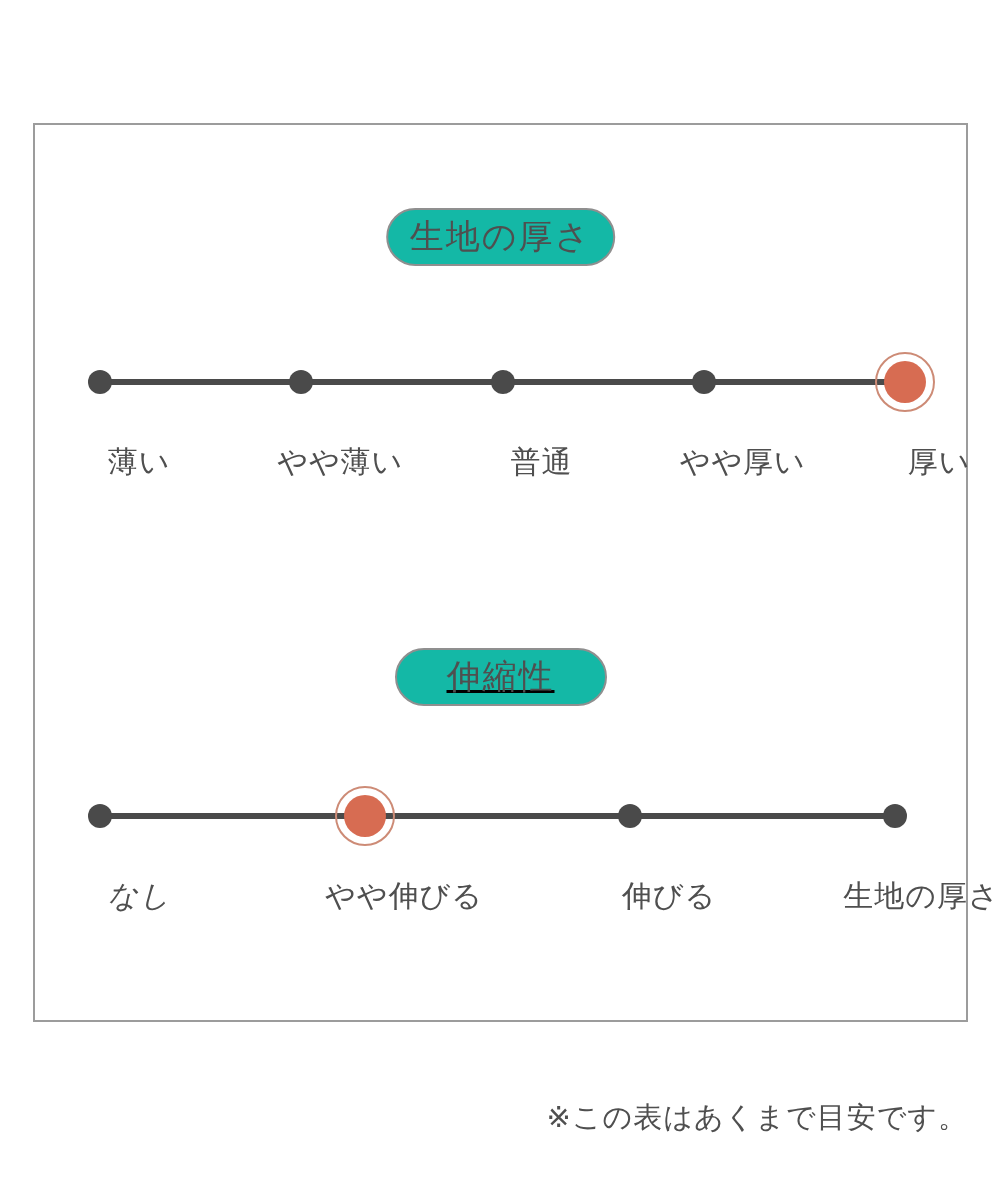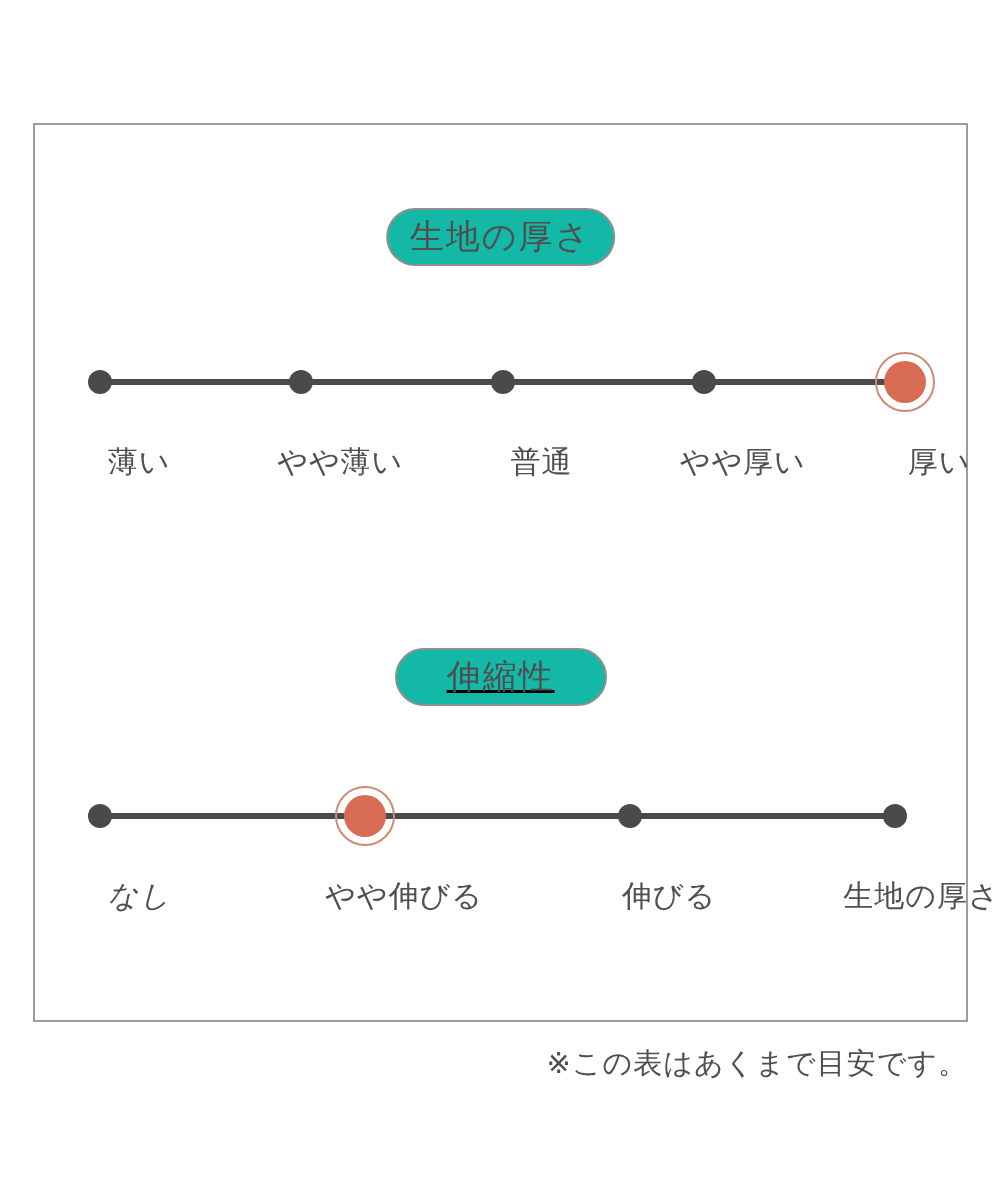--- a/index.html
+++ b/index.html
@@ -42,21 +42,21 @@
     border:2px solid var(--accent_ring,#cd8b76);
   }
   .plabel {
     position:absolute; top:60px; transform:translateX(-50%);
     white-space:nowrap; font-size:30px; color:var(--text,#4f4f4f);
     font-weight:400; letter-spacing:1px;margin-left:39px;
   }
   .plabel.selected { font-weight:400; }
   .plabel.last { transform:translateX(-58%); }
   .footnote {
-    position:absolute; right:32px; top:1044px; font-size:29px;
+    position:absolute; right:32px; top:1098px; font-size:29px;
     color:var(--text,#4f4f4f); font-weight:500; letter-spacing:1px;
     white-space:nowrap;
   }
 </style>
 </head>
 <body>
 
 <div class="page">
   <div class="panel">
 

